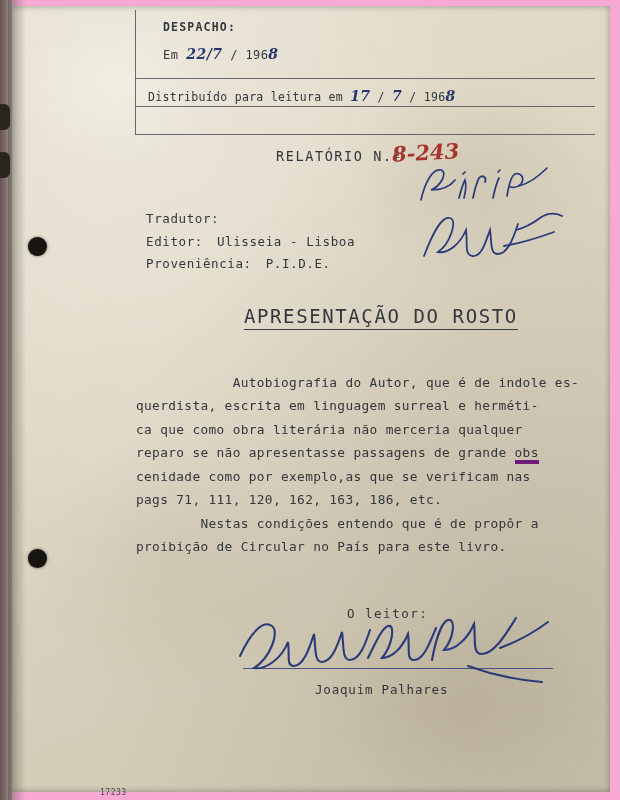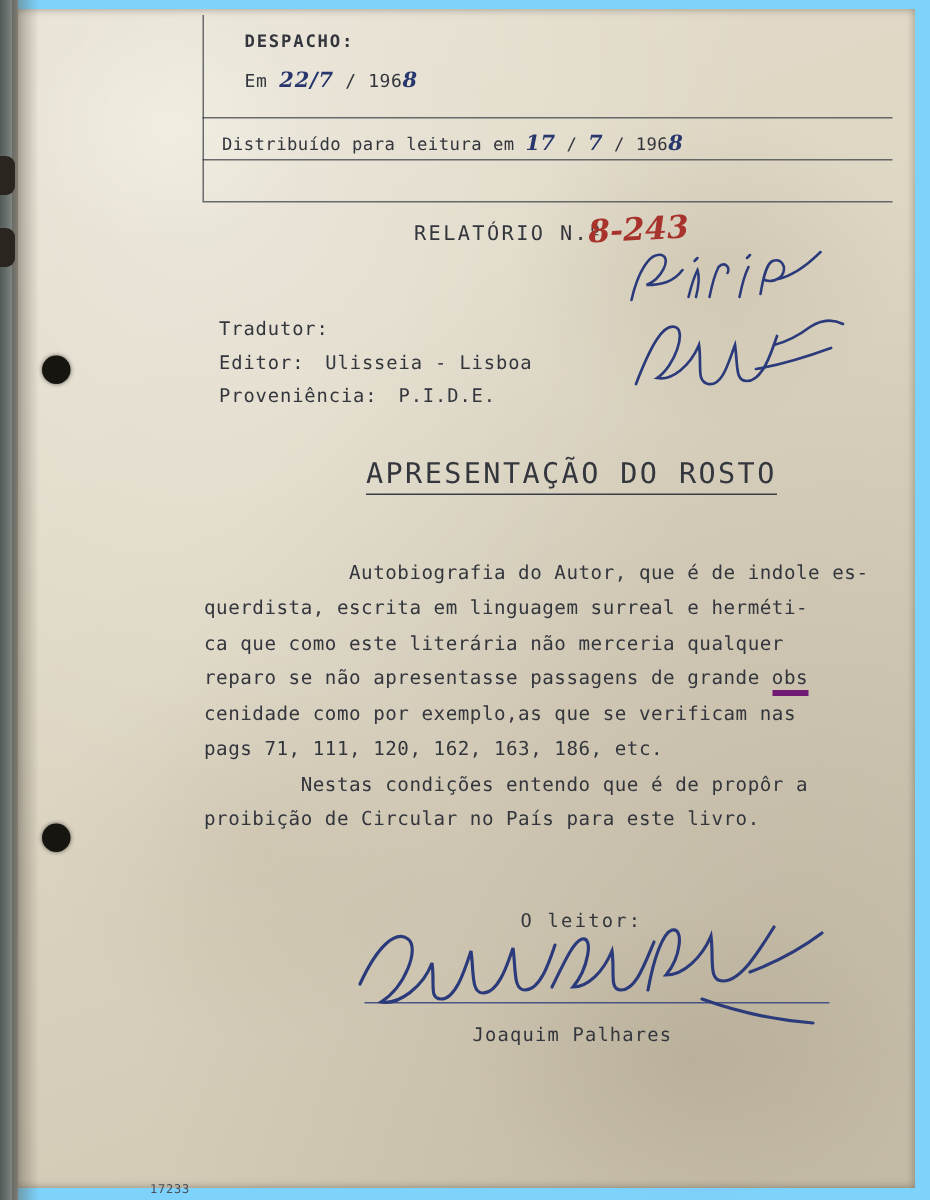--- a/index.html
+++ b/index.html
@@ -5,21 +5,21 @@
   html, body {
     margin: 0;
     padding: 0;
     background: #6f6f6f;
   }
   #page {
     position: relative;
     width: 620px;
     height: 800px;
     overflow: hidden;
-    background: #7dd3fc;
+    background: #f9a8d4;
     font-family: "DejaVu Sans Mono", monospace;
   }
   
   #paper {
     position: absolute;
     left: 10px;
     top: 6px;
     width: 600px;
     height: 786px;
     background:
@@ -287,21 +287,21 @@
         <path d="M84,36 C96,34 112,30 134,22"></path>
       </g>
     </svg>
   </div>
 
   <div id="titulo" class="typed">APRESENTAÇÃO DO ROSTO</div>
 
   <div id="body" class="typed">
     <span>        Autobiografia do Autor, que é de indole es-
 querdista, escrita em linguagem surreal e herméti-
-ca que como este literária não merceria qualquer
+ca que como obra literária não merceria qualquer
 reparo se não apresentasse passagens de grande </span><span class="under-obs">obs</span><span>
 cenidade como por exemplo,as que se verificam nas
 pags 71, 111, 120, 162, 163, 186, etc.</span>
 <span>        Nestas condições entendo que é de propôr a
 proibição de Circular no País para este livro.</span>
   </div>
 
   <div id="oleitor" class="typed">O leitor:</div>
 
   <div class="sig" id="sig-main">

